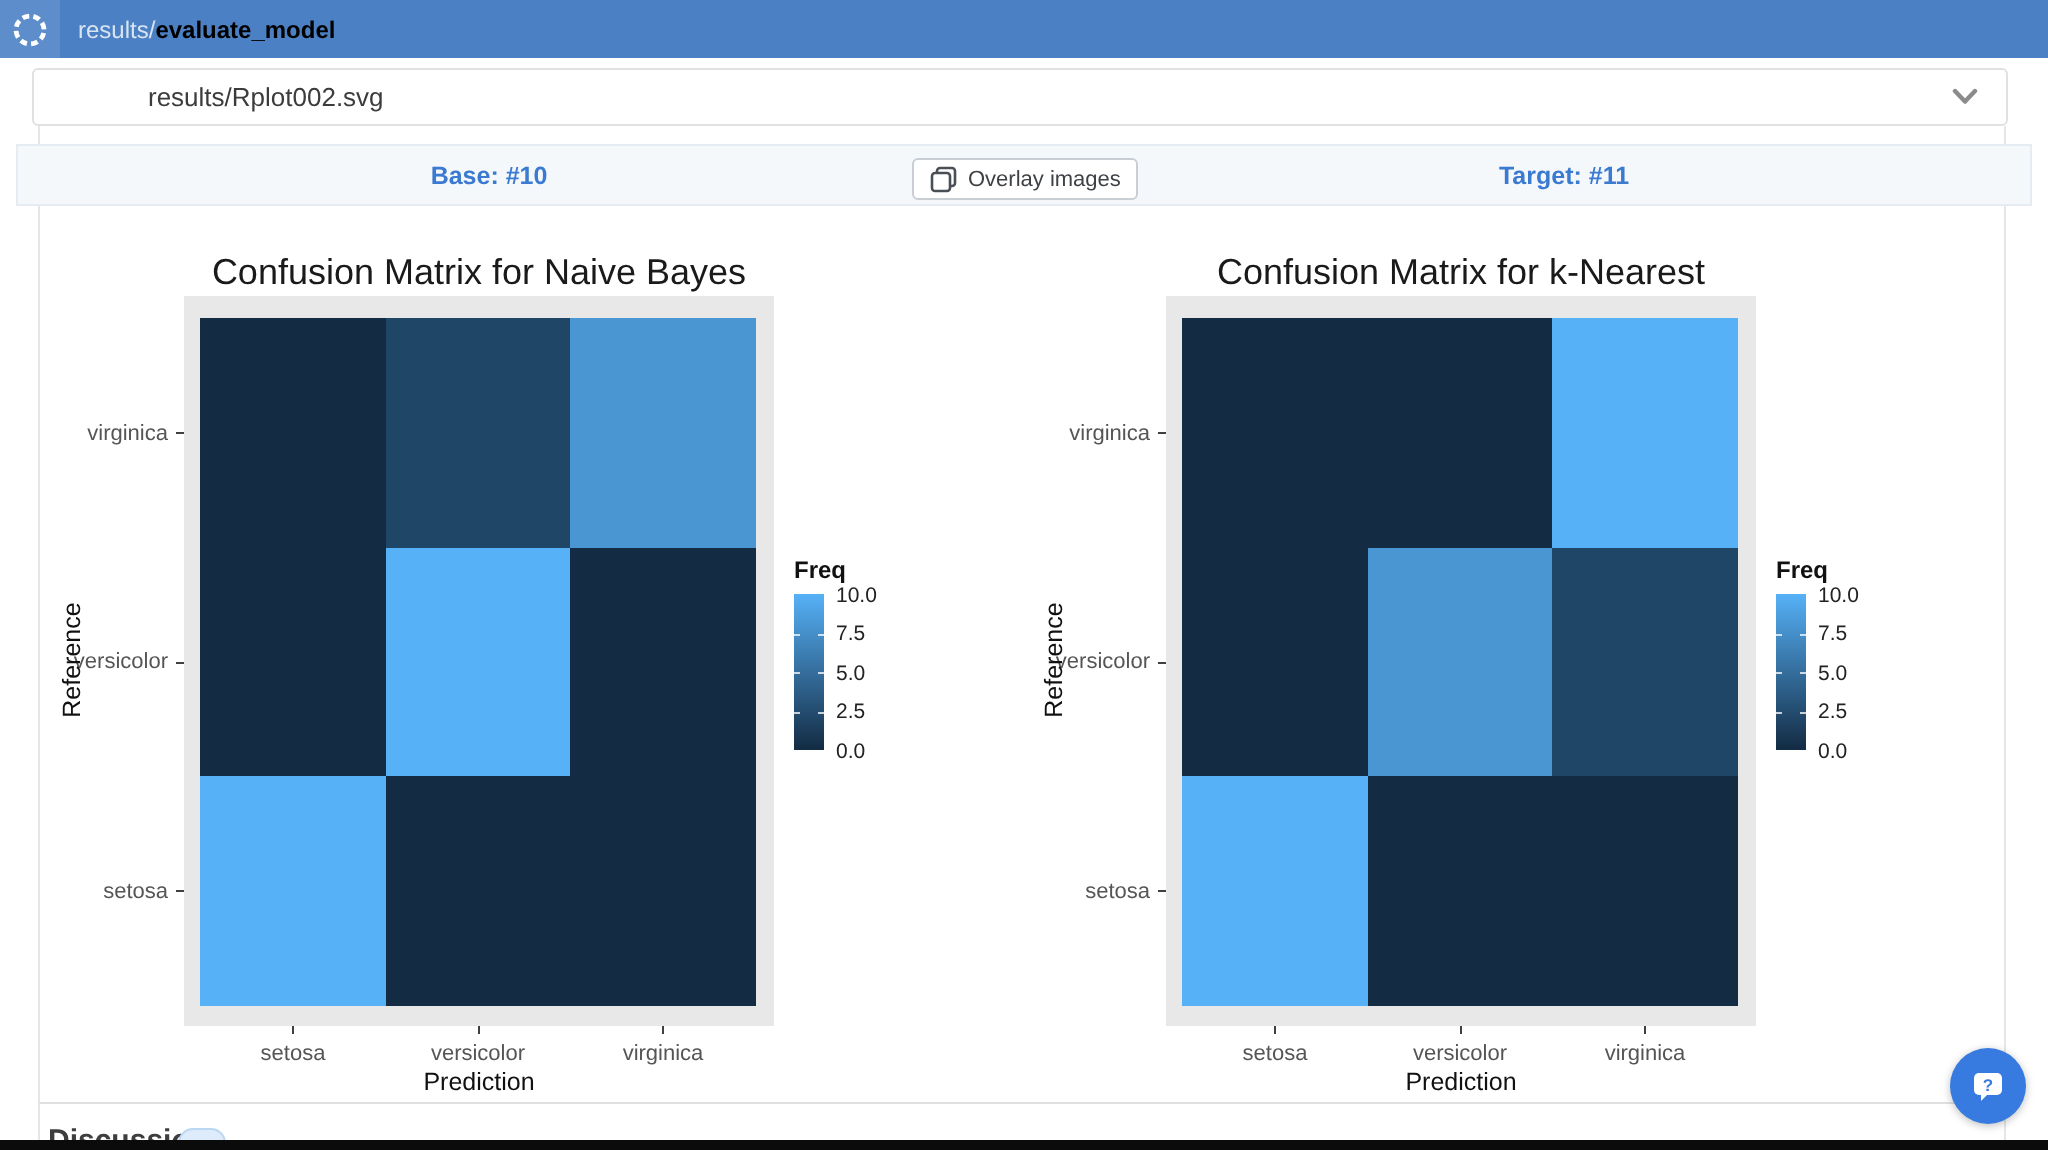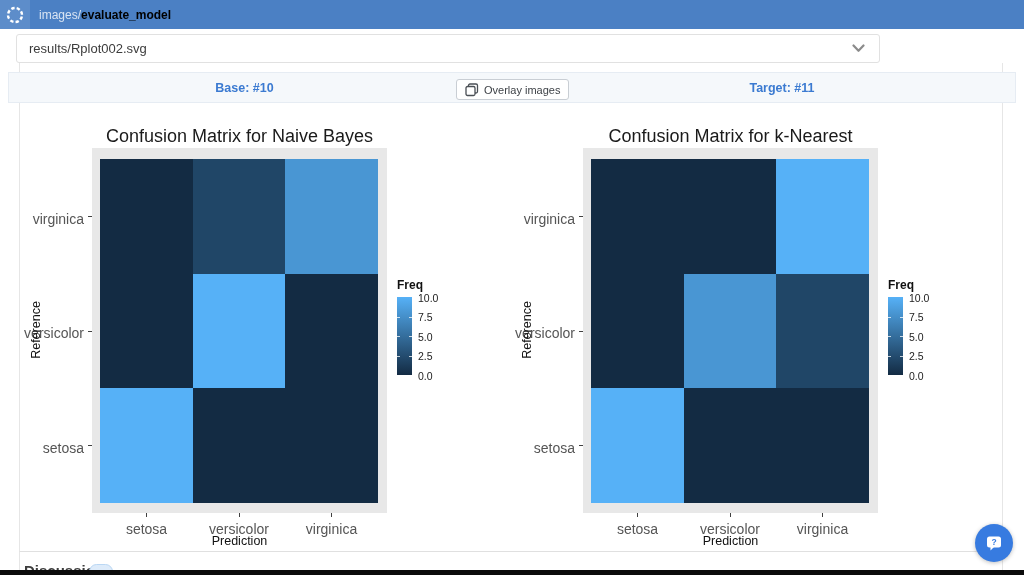--- a/index.html
+++ b/index.html
@@ -19,23 +19,23 @@
   .user-menu { color:#eef4fb; font-size:12px; padding:0 10px 0 14px; cursor:pointer; }
   .user-menu .caret { font-size:8px; margin-left:4px; color:#d4e1f2; }
   .search-pill { width:122px; height:19px; background:#fff; border-radius:10px;
                  margin:0 6px 0 8px; display:flex; align-items:center; padding:0 7px; }
   .search-pill input { border:none; outline:none; width:96px; font-size:10px;
                        color:#444; background:transparent;
                        font-family:"Liberation Sans", sans-serif; }
   .search-pill input::placeholder { color:#9aa5b2; }
 
   
-  .file-card { position:absolute; left:16px; top:34px; width:864px; height:29px;
+  .file-card { position:absolute; left:16px; top:34px; width:988px; height:29px;
                background:#fff; border:1px solid #e1e1e1; border-radius:3px;
-               display:flex; align-items:center; }
+               display:flex; align-items:center;padding-left:45px; }
   .file-name { font-size:13px; color:#3c3c3c; margin-left:12px; }
   .file-chevron { margin-left:auto; margin-right:14px; cursor:pointer; display:flex; }
 
   
   .main-panel { position:absolute; left:19px; top:63px; width:984px; height:489px;
                 background:#fff; border-left:1px solid #e6e6e6;
                 border-right:1px solid #e6e6e6; border-bottom:1px solid #e0e0e0; }
 
   .compare-strip { position:absolute; left:8px; top:72px; width:1008px; height:31px;
                    background:#f5f8fb; border:1px solid #e6ecf3; z-index:5; }
@@ -49,21 +49,21 @@
   .overlay-btn span { font-size:11px; color:#3e4247; margin-left:5px; }
 
   
   .chart { position:absolute; width:470px; height:425px; top:122px; }
   #chart0 { left:28px; }
   #chart1 { left:519px; }
   .ct-title { position:absolute; font-size:18px; color:#1a1a1a; text-align:center;
               width:300px; }
   .ct-panel { position:absolute; background:#e8e8e8; }
   .ct-tile { position:absolute; }
-  .ct-ticklabel { position:absolute; font-size:14px; color:#555; }
+  .ct-ticklabel { position:absolute; font-size:11px; color:#555; }
   .ct-tick { position:absolute; background:#404040; }
   .ct-axis-title { position:absolute; font-size:12.5px; color:#111; text-align:center; }
   .ct-legend-title { position:absolute; font-size:12px; font-weight:bold; color:#111; }
   .ct-legend-bar { position:absolute; }
   .ct-legend-tickline { position:absolute; background:rgba(255,255,255,.75); height:1px; }
   .ct-legend-label { position:absolute; font-size:10.5px; color:#222; }
 
   
   .discussion { position:absolute; left:19px; top:552px; width:984px; height:23px;
                 background:#fff; border-left:1px solid #e6e6e6;
@@ -83,21 +83,21 @@
 </style>
 </head>
 <body>
 
 <div class="navbar">
   <div class="logo-box">
     <svg width="20" height="20" viewBox="0 0 20 20">
       <circle cx="10" cy="10" r="7" fill="none" stroke="#ffffff" stroke-width="2.4" stroke-dasharray="3.4 2.1" transform="rotate(12 10 10)"></circle>
     </svg>
   </div>
-  <div class="crumb"><span>images/</span><b>evaluate_model</b></div>
+  <div class="crumb"><span>results/</span><b>evaluate_model</b></div>
 </div>
 
 <div class="file-card">
   <div class="file-name">results/Rplot002.svg</div>
   <div class="file-chevron">
     <svg width="13" height="9" viewBox="0 0 13 9">
       <path d="M1.5 1.5 L6.5 6.8 L11.5 1.5" fill="none" stroke="#8b8b8b" stroke-width="2.2" stroke-linecap="round" stroke-linejoin="round"></path>
     </svg>
   </div>
 </div>

